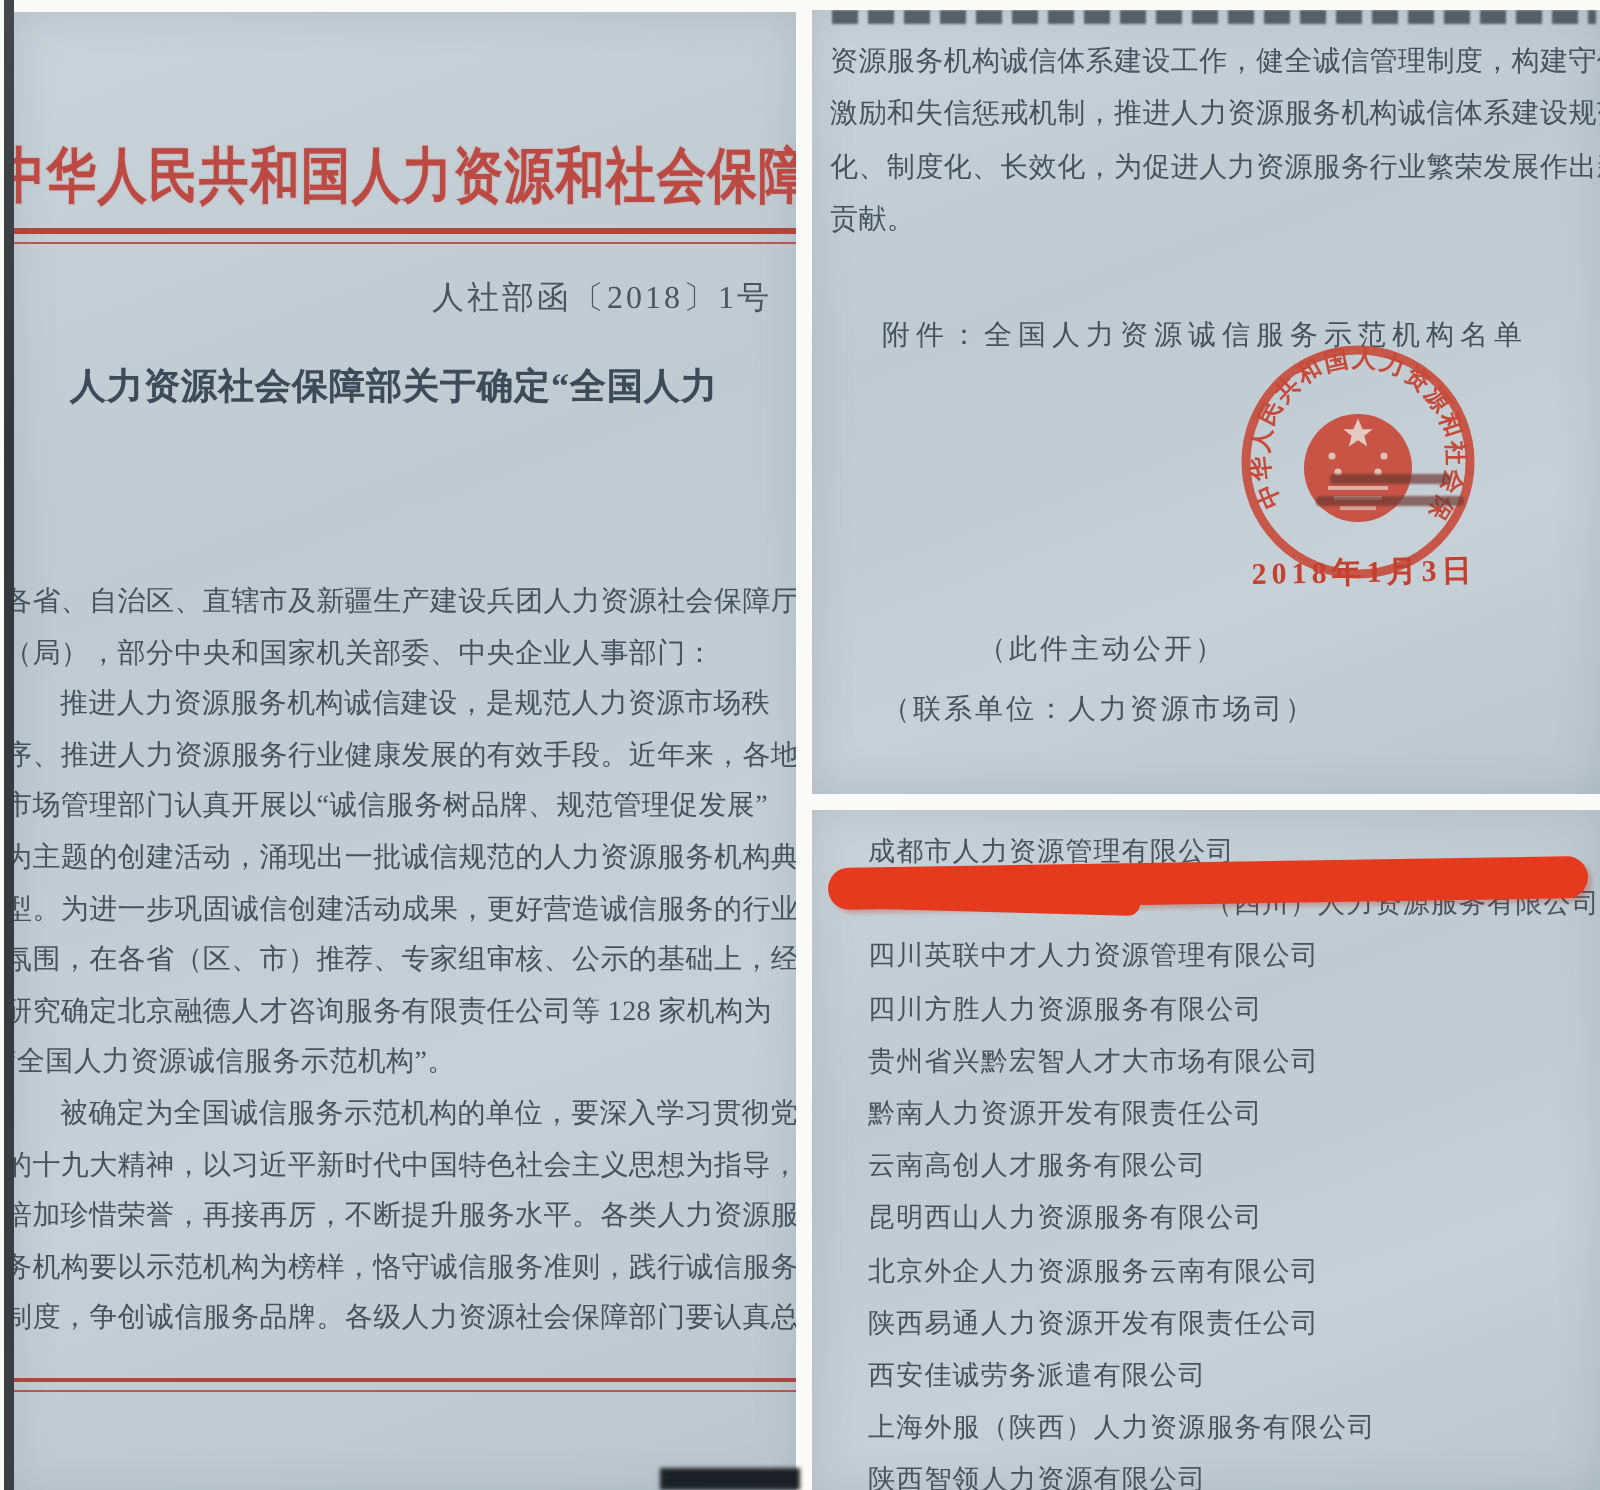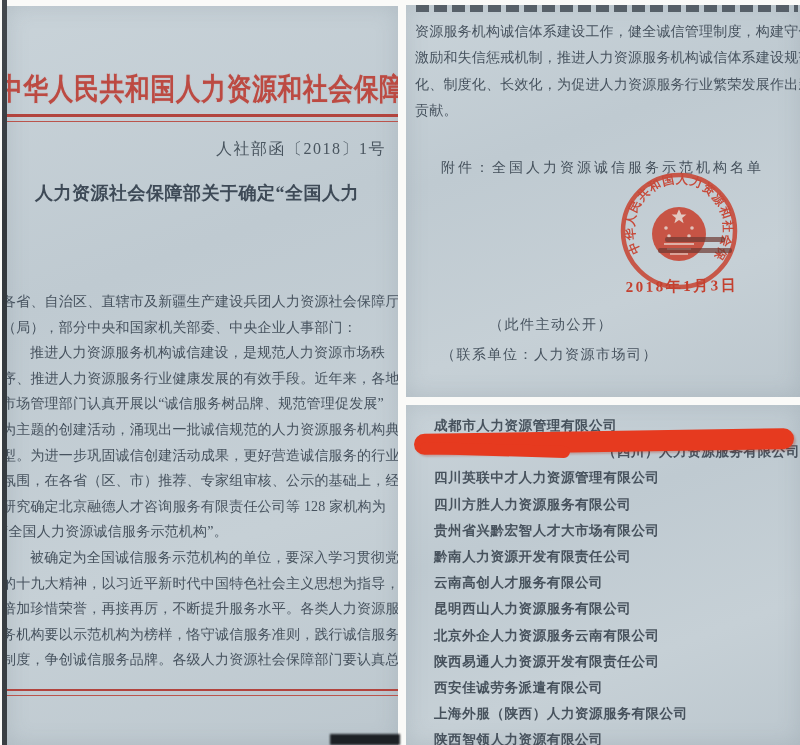--- a/index.html
+++ b/index.html
@@ -15,21 +15,21 @@
   .edge-strip{position:absolute;left:2px;top:0;width:5px;height:100%;
     background:linear-gradient(180deg,#43484d,#33383d 30%,#3a3f44);}
   
   .panel{
     position:absolute;overflow:hidden;
     background:linear-gradient(160deg,#c9d3d9 0%,#bfcad1 35%,#c6d0d6 70%,#bcc7ce 100%);
     box-shadow:inset 0 0 22px rgba(90,105,115,.18);
   }
   .page-left{left:7px;top:6px;width:391px;height:739px;}
   .page-right-top{left:406px;top:5px;width:394px;height:392px;}
-  .page-right-bottom{left:406px;top:405px;width:394px;height:340px;font-weight:bold;}
+  .page-right-bottom{left:406px;top:405px;width:394px;height:340px;}
   
   .corner-shadow{position:absolute;left:330px;top:734px;width:70px;height:11px;
     background:#1d2125;filter:blur(1px);}
 
   
   .agency{
     position:absolute;top:64px;left:-9px;white-space:nowrap;
     font-size:30px;line-height:38px;font-weight:bold;color:#bc4a42;
     transform:scaleX(.82);transform-origin:left center;letter-spacing:1px;
     text-shadow:0 0 1px rgba(188,74,66,.45);

